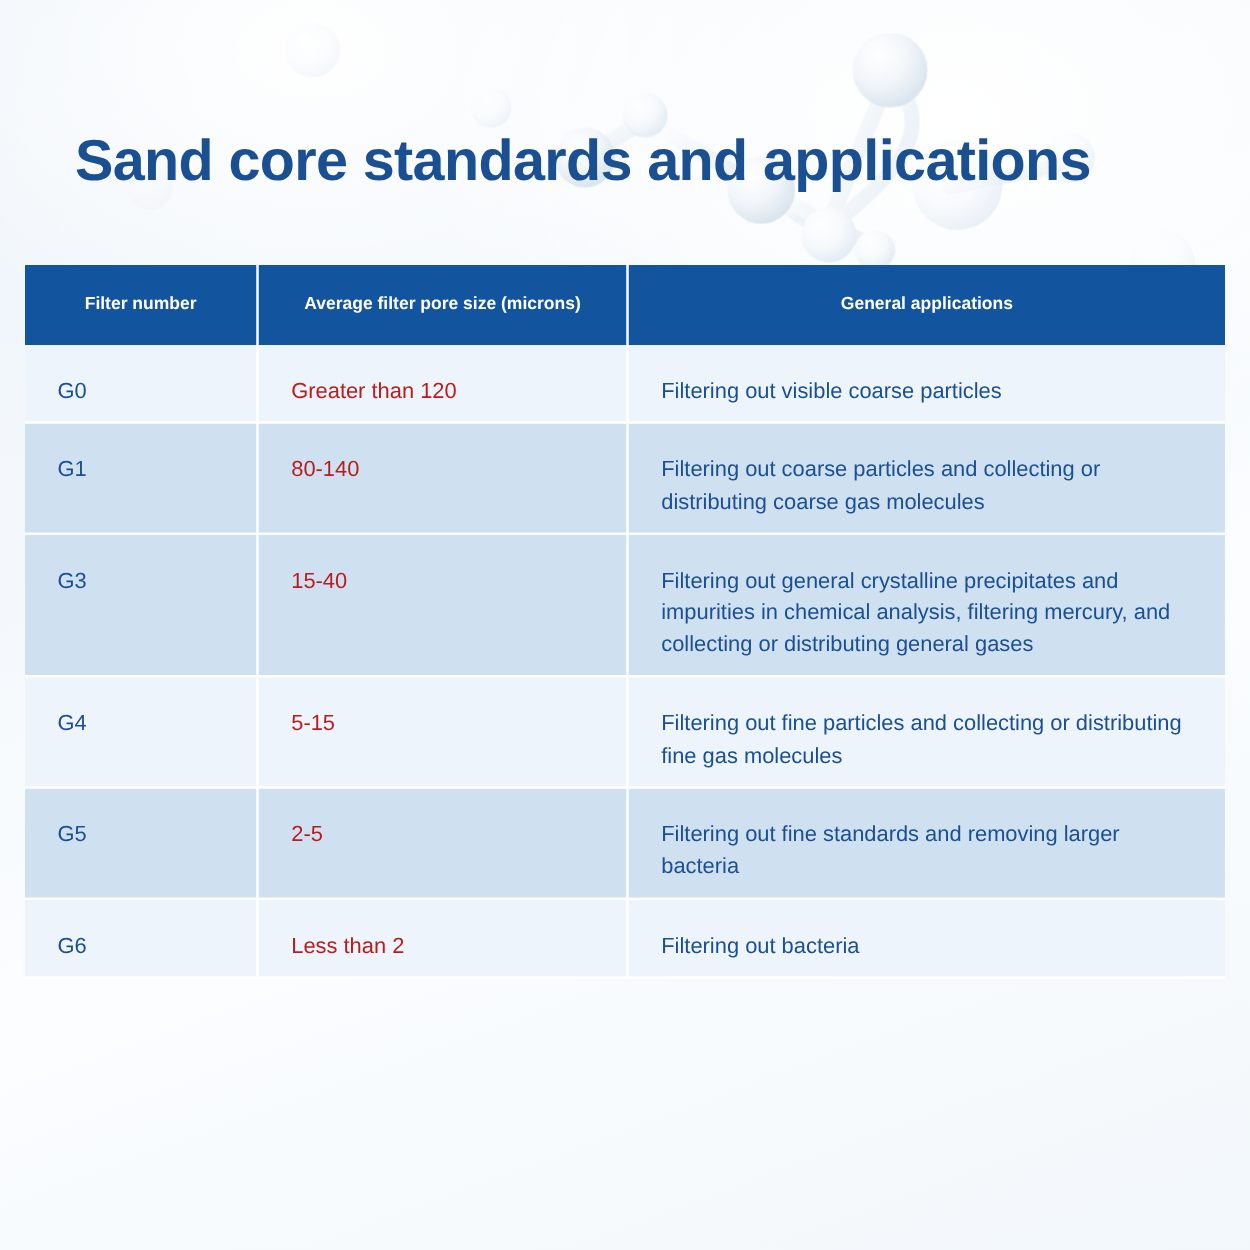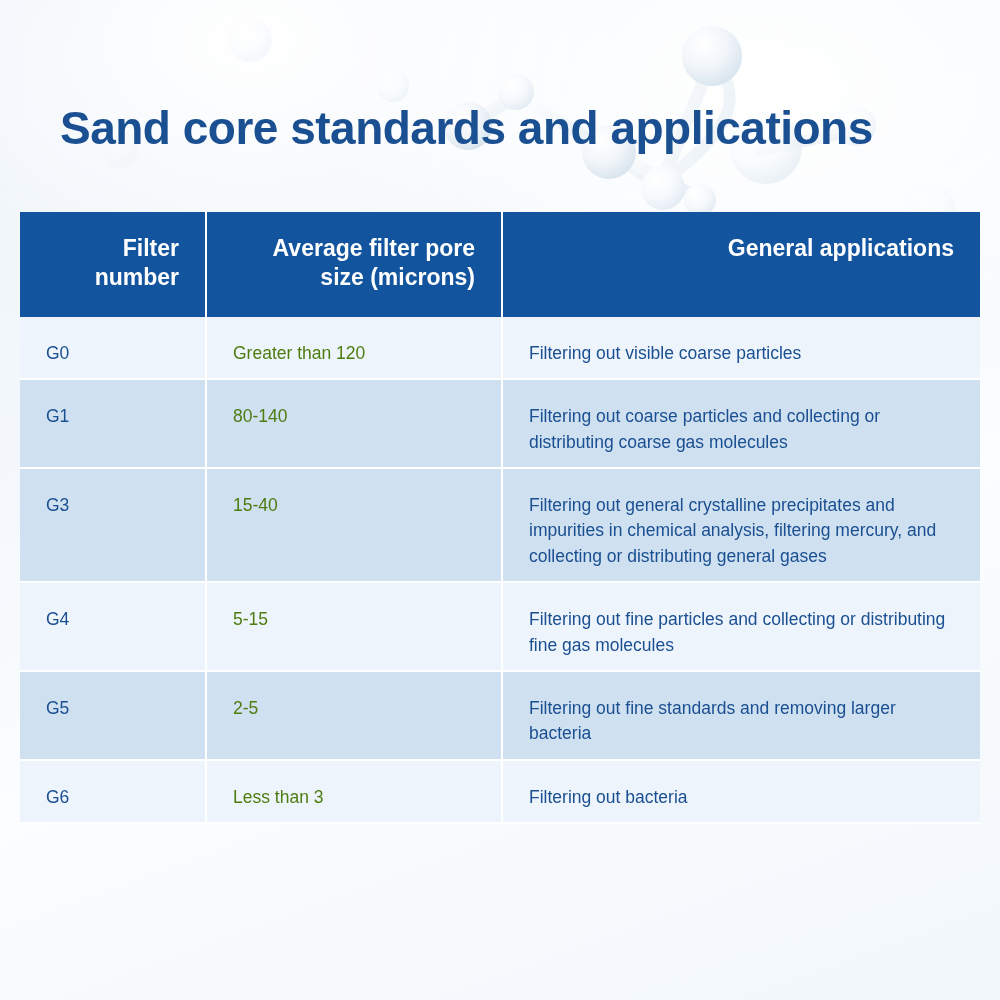--- a/index.html
+++ b/index.html
@@ -59,23 +59,23 @@
     table-layout: fixed;
   }
 
   table.spec col.c1 { width: 186px; }
   table.spec col.c2 { width: 296px; }
   table.spec col.c3 { width: 478px; }
 
   table.spec thead th {
     background: #12549d;
     color: #ffffff;
-    font-size: 23px;
+    font-size: 14px;
     font-weight: bold;
-    text-align: right;
+    text-align: center;
     vertical-align: top;
     padding: 22px 26px 24px 26px;
     line-height: 1.28;
     border-right: 2px solid #ffffff;
   }
   table.spec thead th:last-child { border-right: none; }
 
   table.spec tbody td {
     font-size: 17.5px;
     color: #1a4f91;
@@ -83,21 +83,21 @@
     padding: 24px 26px 12px 26px;
     line-height: 1.45;
     border-right: 2px solid #ffffff;
     border-bottom: 2px solid #ffffff;
   }
   table.spec tbody td:last-child { border-right: none; }
 
   table.spec tbody tr.odd td { background: #eef4fb; }
   table.spec tbody tr.even td { background: #cfe0f0; }
 
-  table.spec tbody td.num { color: #4d7c0f; }
+  table.spec tbody td.num { color: #b91c1c; }
 </style>
 </head>
 <body>
 
 <div class="page">
 
   <svg class="molecules" viewBox="0 0 1000 1000" xmlns="http://www.w3.org/2000/svg">
     <defs>
       <radialGradient id="ball" cx="35%" cy="30%" r="72%">
         <stop offset="0%" stop-color="#ffffff"></stop>
@@ -177,20 +177,20 @@
           <td class="num">5-15</td>
           <td>Filtering out fine particles and collecting or distributing fine gas molecules</td>
         </tr>
         <tr class="even">
           <td>G5</td>
           <td class="num">2-5</td>
           <td>Filtering out fine standards and removing larger bacteria</td>
         </tr>
         <tr class="odd">
           <td>G6</td>
-          <td class="num">Less than 3</td>
+          <td class="num">Less than 2</td>
           <td>Filtering out bacteria</td>
         </tr>
       </tbody>
     </table>
   </div>
 
 </div>
 
 </body></html>

